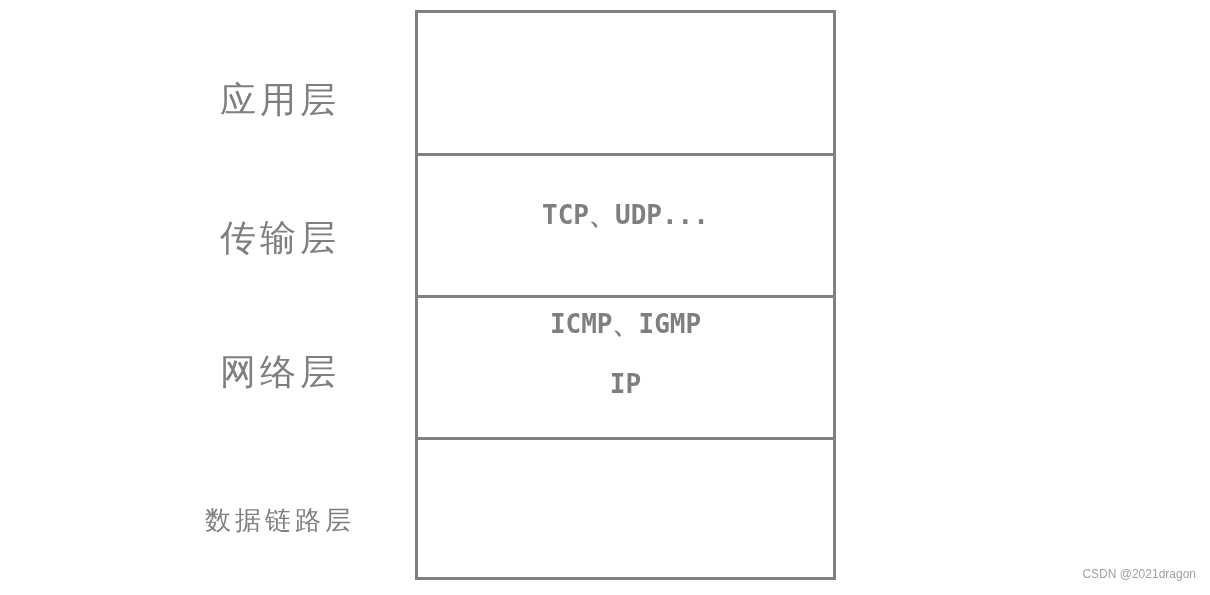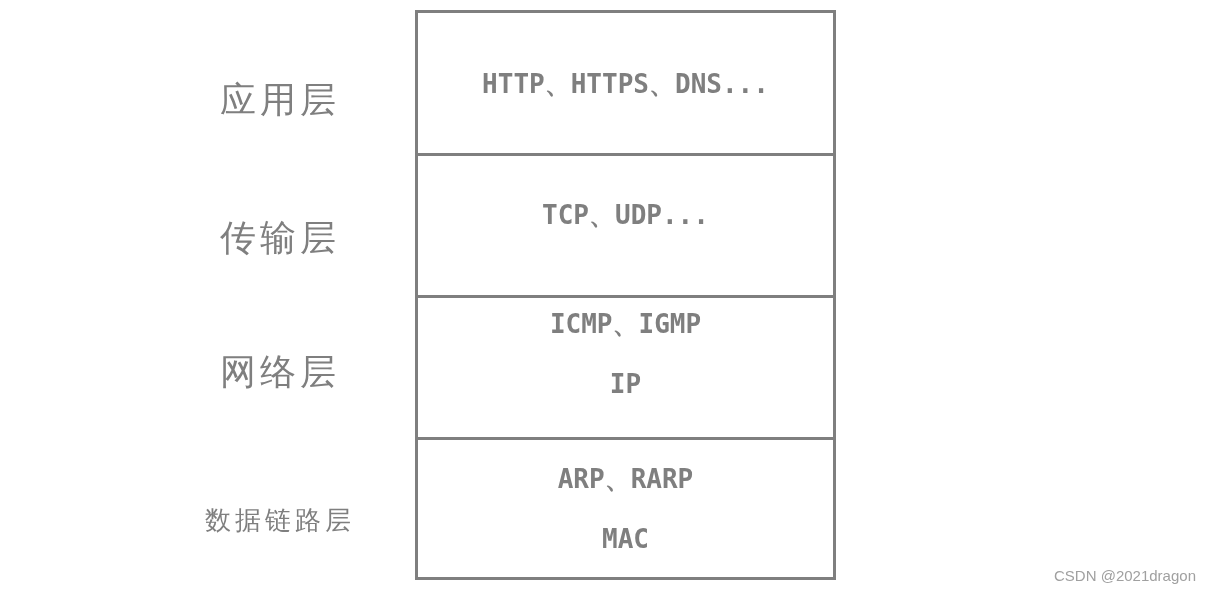--- a/index.html
+++ b/index.html
@@ -29,47 +29,40 @@
       color: #7f7f7f;
       box-sizing: border-box;
     }
     .cell .line { line-height: 60px; white-space: pre; }
     .divider {
       position: absolute; left: 0; width: 100%; height: 3px; background: #7f7f7f;
     }
     .watermark {
       position: absolute; right: 14px; top: 567px;
       font-family: "Liberation Sans", "DejaVu Sans", sans-serif;
-      font-size: 15px; color: #a0a0a0;
+      font-size: 12px; color: #a0a0a0;
     }
   </style>
 </head>
 <body>
 
 <div class="label" style="top:72px;margin-top:8px;">应用层</div>
 <div class="label" style="top:218px;">传输层</div>
 <div class="label" style="top:352px;">网络层</div>
 <div class="label" style="top:500px; font-size:26px;">数据链路层</div>
 
 <div class="stack">
-  <div class="cell" style="top:0; height:141px;">
-    <span class="line">HTTP、HTTPS、DNS...</span>
-  </div>
   <div class="divider" style="top:140px;"></div>
 
   <div class="cell" style="top:143px; height:118px;">
     <span class="line">TCP、UDP...</span>
   </div>
   <div class="divider" style="top:282px;"></div>
 
   <div class="cell" style="top:285px; height:112px;">
     <span class="line">ICMP、IGMP</span>
     <span class="line">IP</span>
   </div>
   <div class="divider" style="top:424px;"></div>
 
-  <div class="cell" style="top:427px; height:137px;">
-    <span class="line">ARP、RARP</span>
-    <span class="line">MAC</span>
-  </div>
 </div>
 
 <div class="watermark">CSDN @2021dragon</div>
 
 </body></html>

